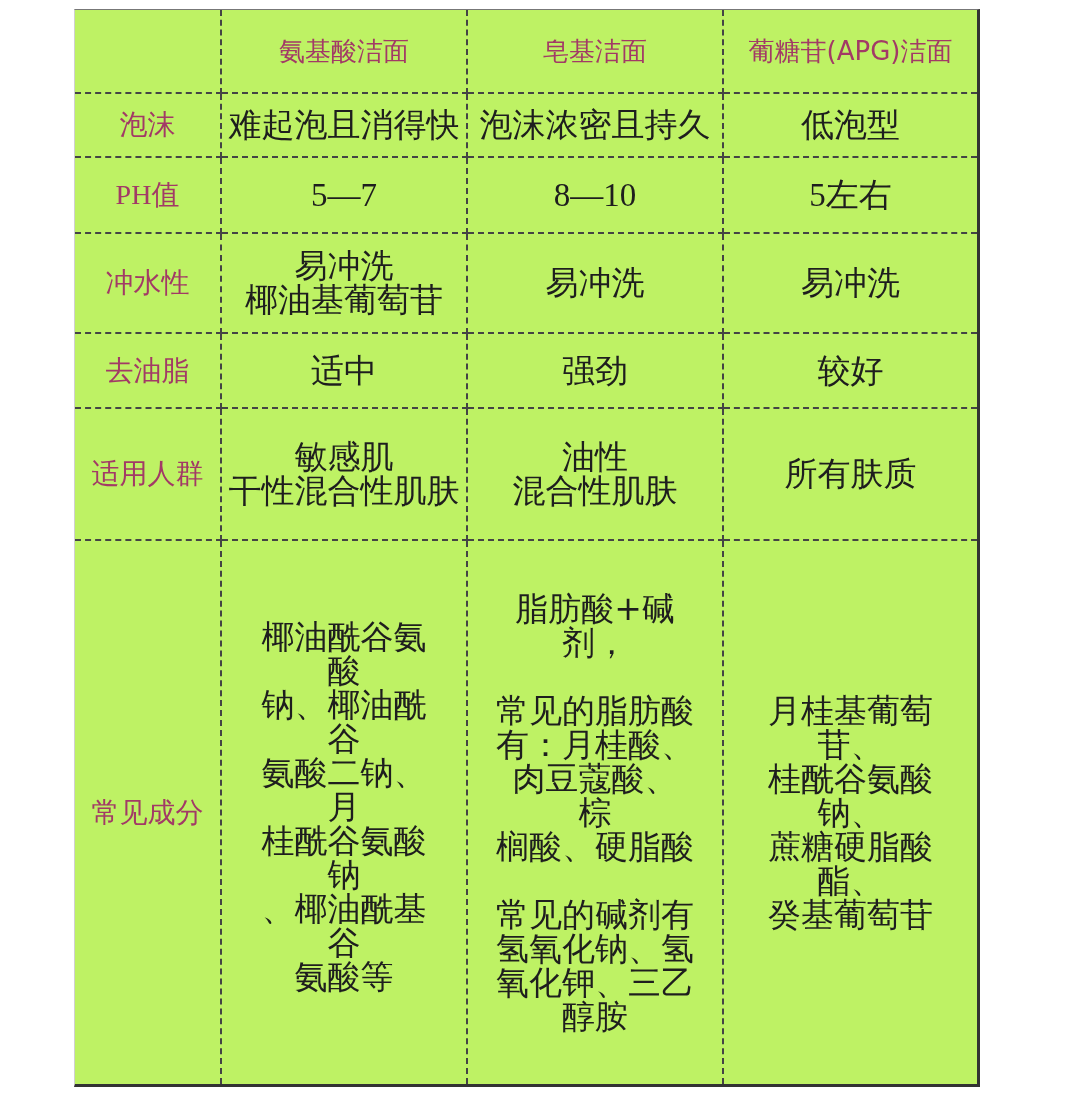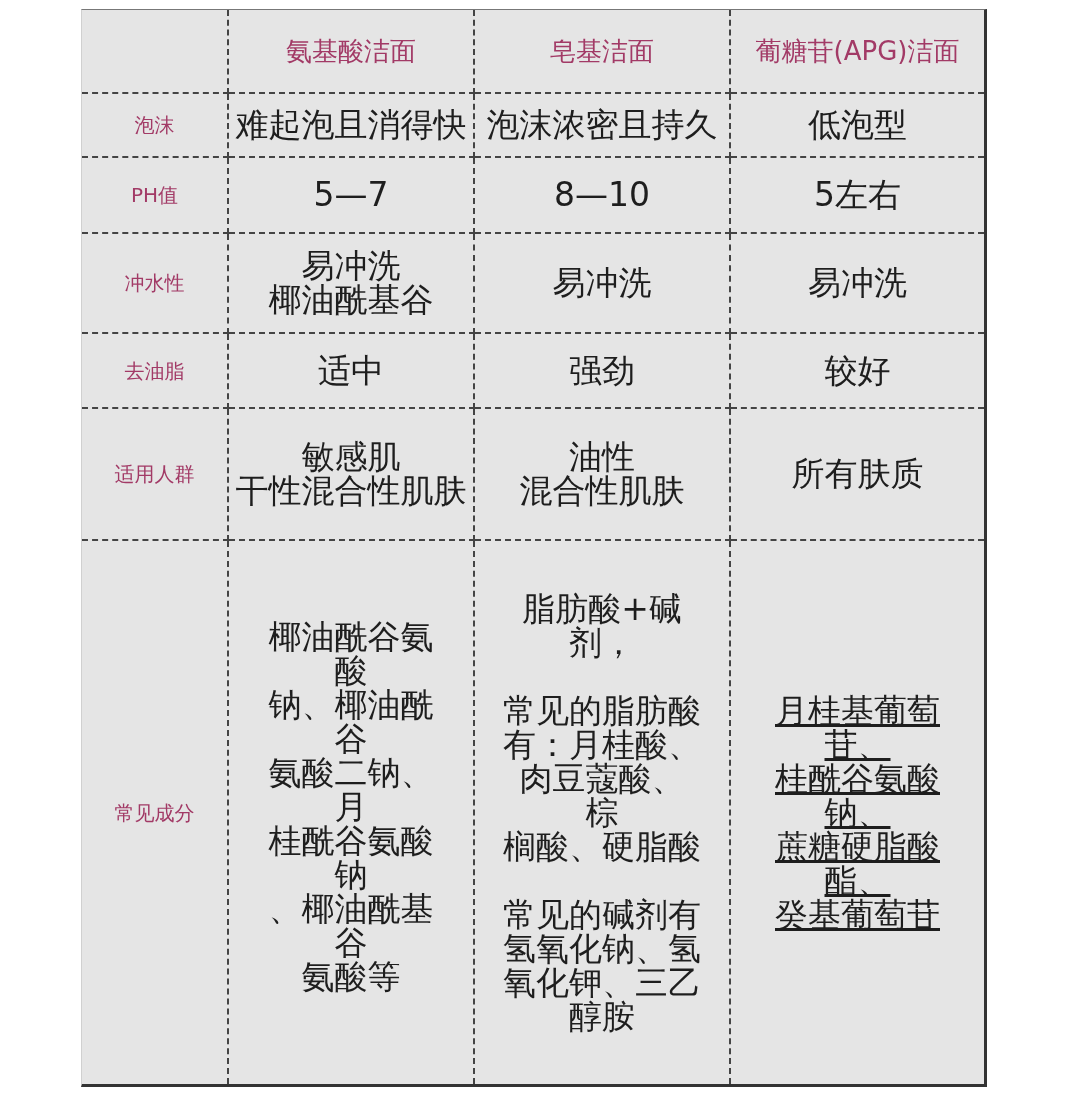--- a/index.html
+++ b/index.html
@@ -9,30 +9,30 @@
   }
   body {
     width: 1080px;
     height: 1108px;
     position: relative;
     overflow: hidden;
     font-family: "DejaVu Sans", "Liberation Sans", sans-serif;
   }
   .table-wrap {
     position: absolute;
-    left: 81px;
+    left: 74px;
     top: 9px;
     width: 906px;
     height: 1078px;
     box-sizing: border-box;
     border-top: 1px solid #777777;
     border-left: 1px solid #d0d0d0;
     border-right: 3px solid #333333;
     border-bottom: 3px solid #333333;
-    background: #e5e5e5;
+    background: #bef264;
   }
   table {
     border-collapse: collapse;
     width: 100%;
     height: 100%;
     table-layout: fixed;
   }
   td, th {
     border-right: 2px dashed #444444;
     border-bottom: 2px dashed #444444;
@@ -50,39 +50,39 @@
   .col-a { width: 246px; }
   .col-b { width: 256px; }
   .col-c { width: auto; }
 
   th.head {
     color: #a23a66;
     font-size: 26px;
   }
   td.row-label {
     color: #a23a66;
-    font-size: 20px;
+    font-size: 28px;
   }
   .r0 { height: 83px; }
   .r1 { height: 64px; }
-  .r2 { height: 76px; }
+  .r2 { height: 76px; font-family: Liberation Serif, serif; }
   .r3 { height: 100px; }
   .r4 { height: 100px; }
   .r5 { height: 75px; }
   .r6 { height: 132px; }
   .r7 { height: auto; }
 
   .line { display: block; }
   .block-left {
     display: inline-block;
     text-align: center;
     width: 190px;
   }
   .block-left.wide { width: 200px; }
-  .block-left.apg { width: 200px; text-decoration: underline; }
+  .block-left.apg { width: 200px; }
   .para-gap { display: block; height: 34px; }
   .shift-up { position: relative; top: -6px; }
 </style>
 </head>
 <body>
 
 <div class="table-wrap">
   <table>
     <colgroup>
       <col class="col-label">
@@ -109,21 +109,21 @@
       <td class="row-label">PH值</td>
       <td>5—7</td>
       <td>8—10</td>
       <td>5左右</td>
     </tr>
 
     <tr class="r3">
       <td class="row-label">冲水性</td>
       <td>
         <span class="line">易冲洗</span>
-        <span class="line">椰油酰基谷</span>
+        <span class="line">椰油基葡萄苷</span>
       </td>
       <td>易冲洗</td>
       <td>易冲洗</td>
     </tr>
 
 
     <tr class="r5">
       <td class="row-label">去油脂</td>
       <td>适中</td>
       <td>强劲</td>

